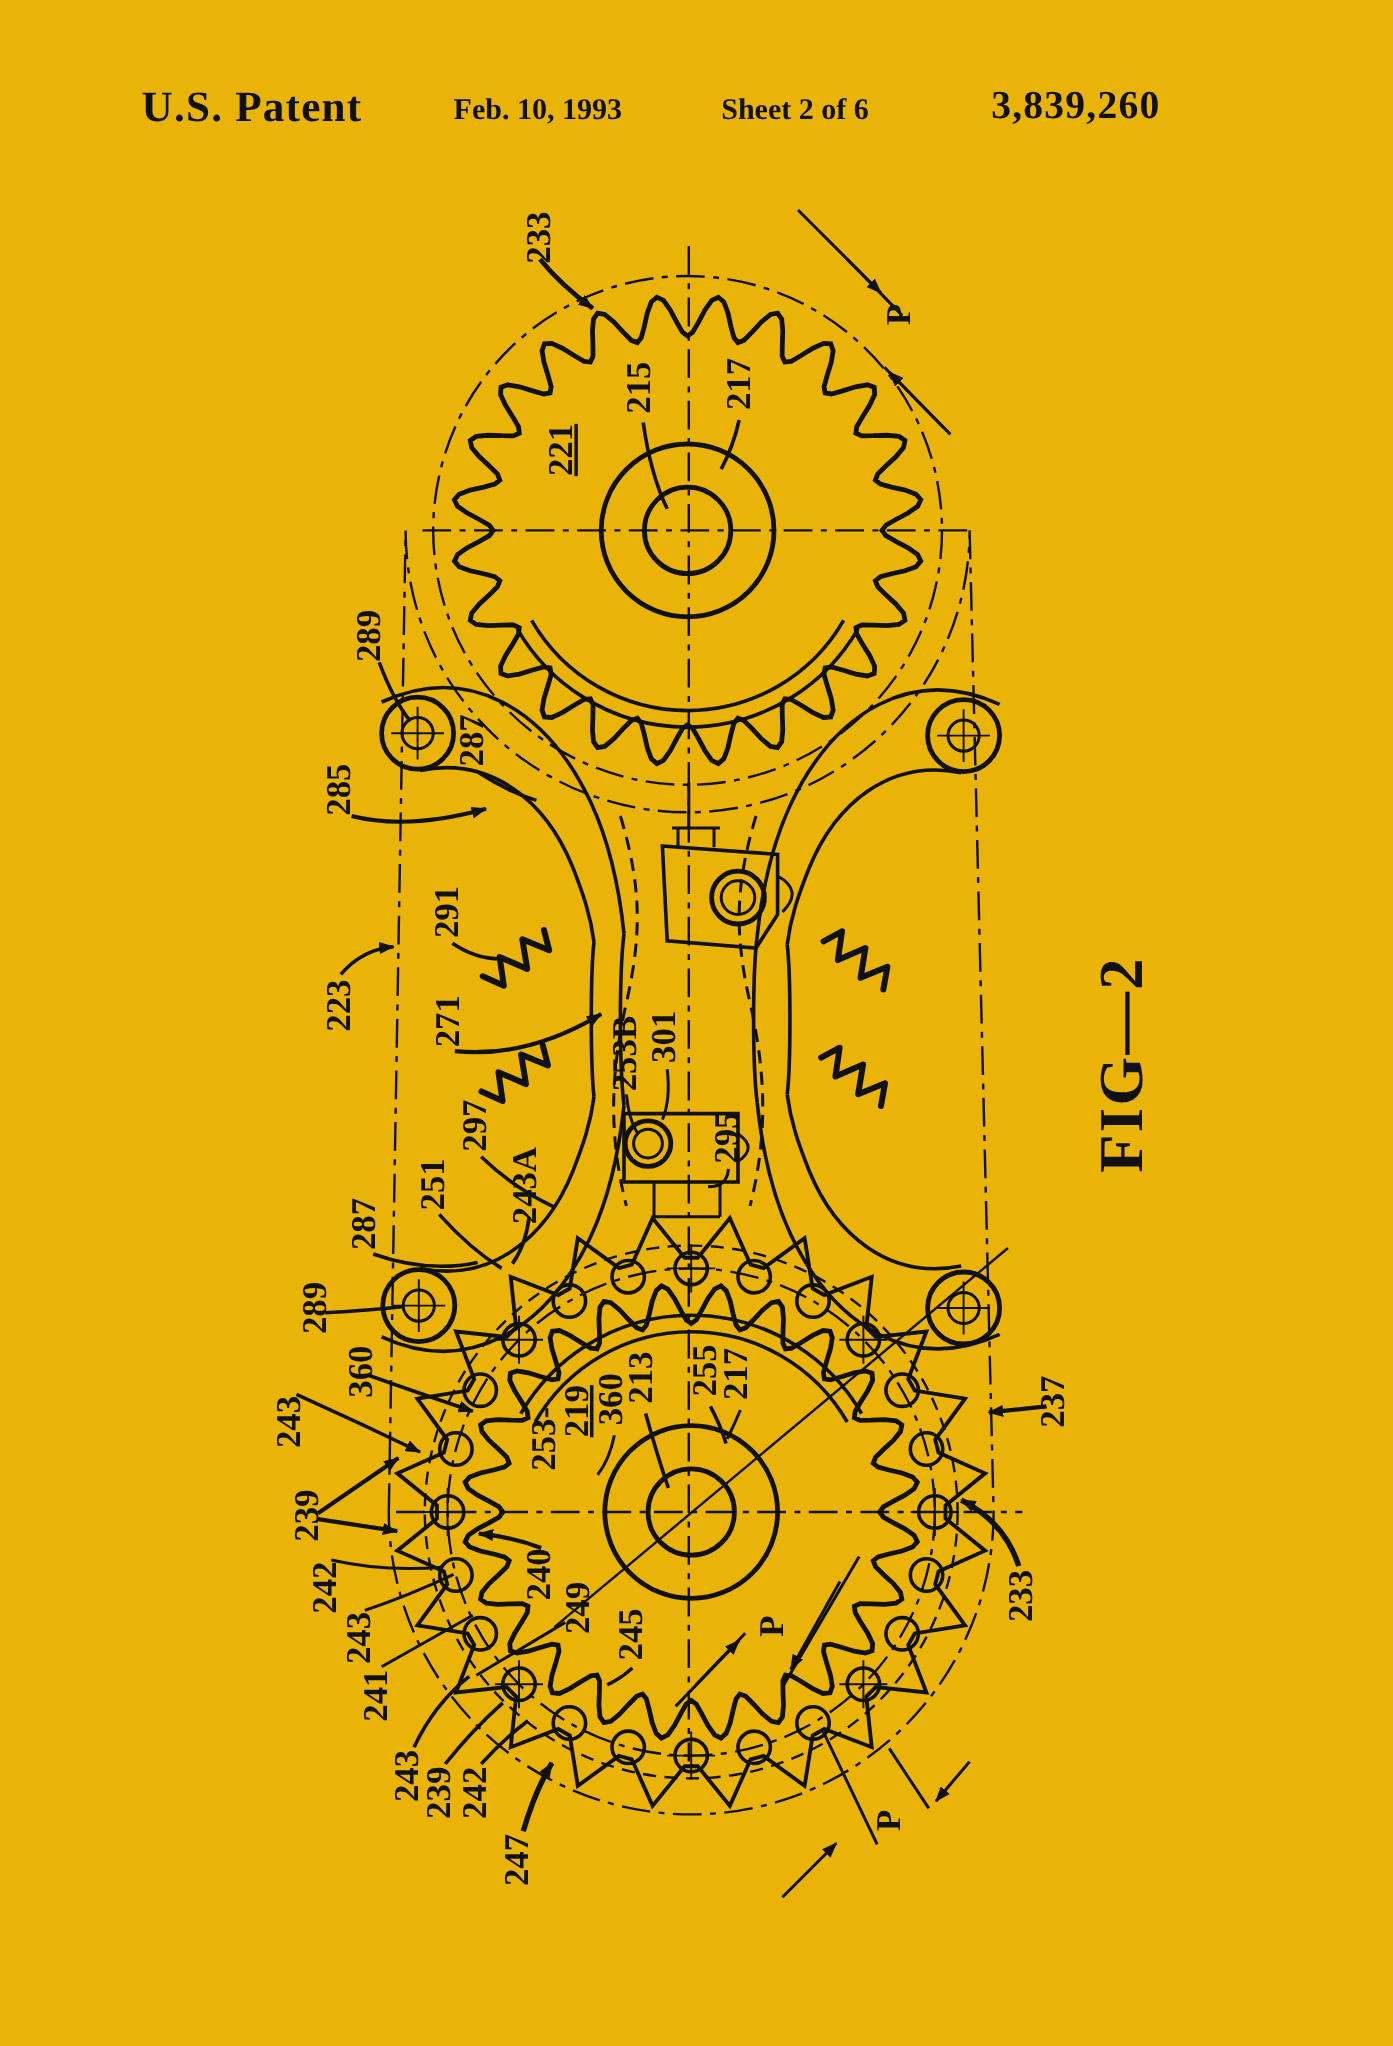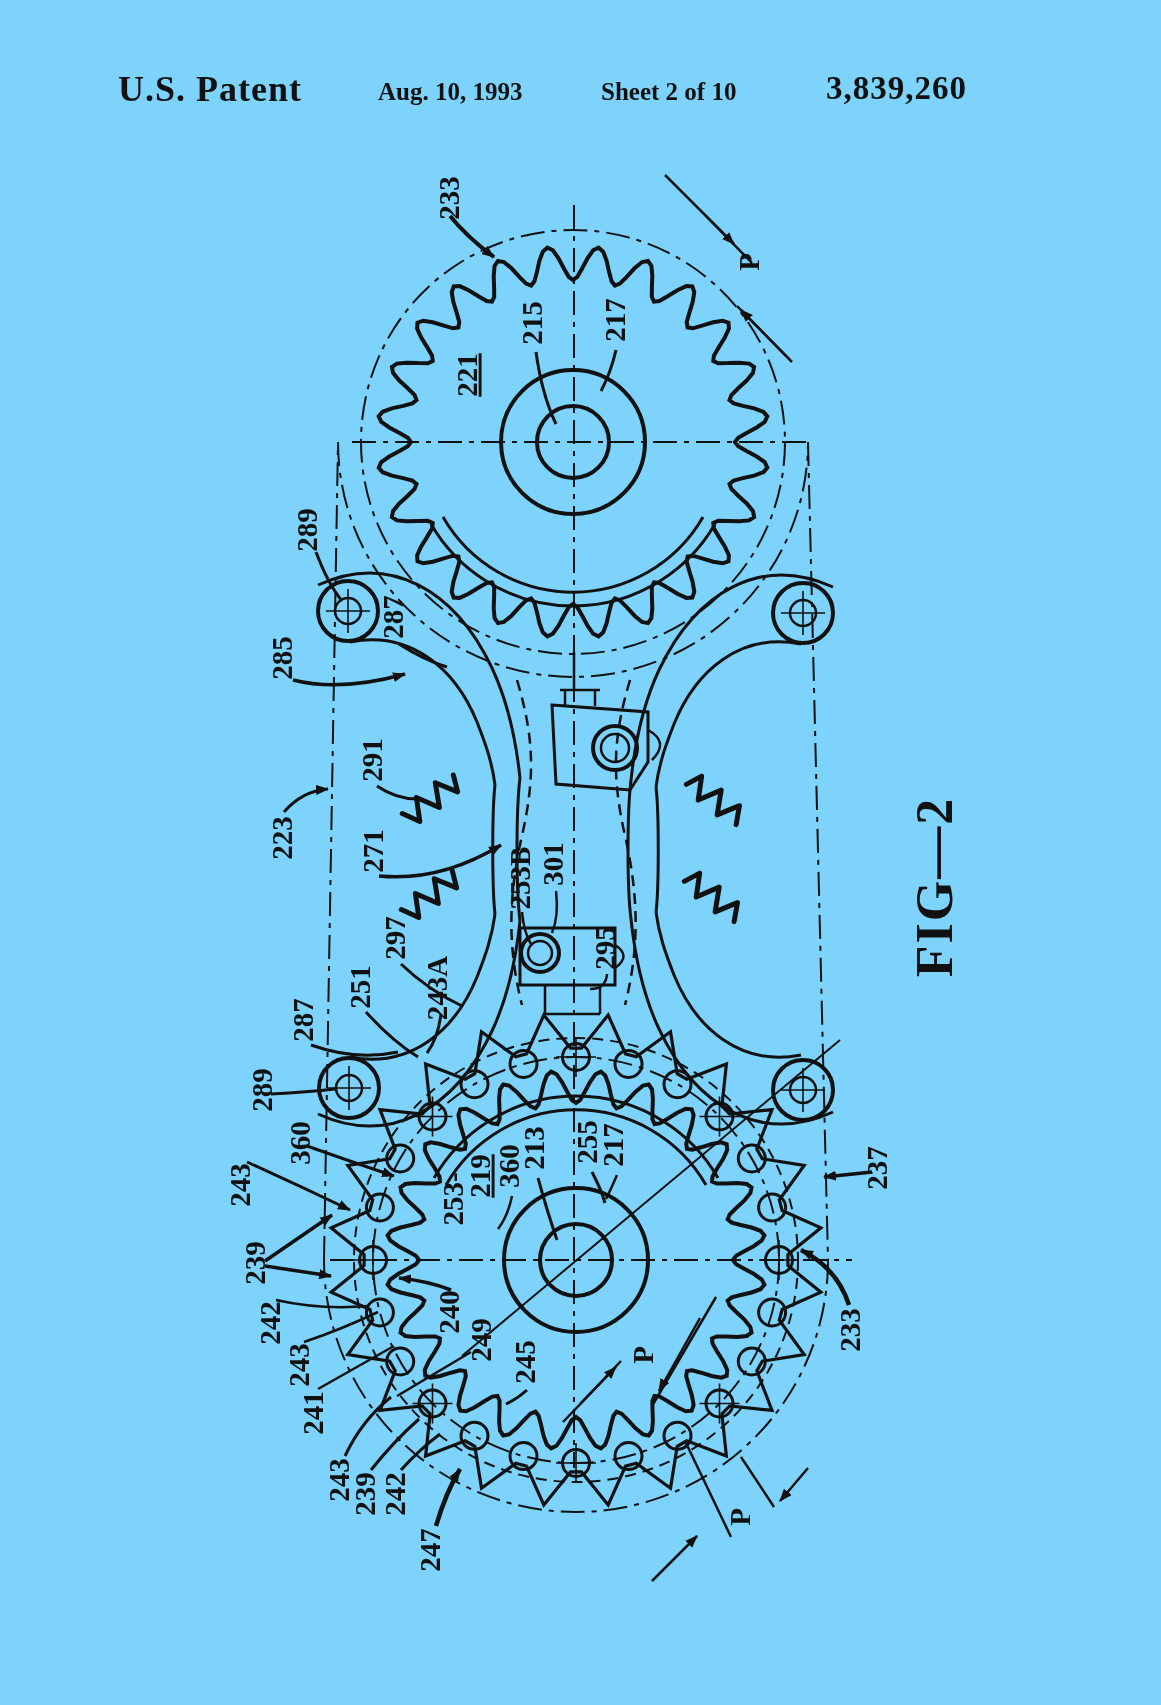--- a/index.html
+++ b/index.html
@@ -1,16 +1,16 @@
 <!DOCTYPE html>
 <html><head>
 <meta charset="utf-8">
 <style>
   html,body{margin:0;padding:0;background:#e8e8e8;}
-  #page{position:relative;width:1161px;height:1705px;background:#7dd3fc;margin:0 auto;
+  #page{position:relative;width:1161px;height:1705px;background:#eab308;margin:0 auto;
         font-family:"Liberation Serif", serif;color:#111;overflow:hidden;}
   .hdr{position:absolute;white-space:nowrap;font-weight:bold;}
   #h-title{left:118px;top:68px;font-size:36px;letter-spacing:1px;}
   #h-date{left:378px;top:78px;font-size:25px;}
   #h-sheet{left:601px;top:78px;font-size:25px;}
   #h-num{left:826px;top:70px;font-size:33px;letter-spacing:1px;}
   svg{position:absolute;left:0;top:0;}
   .ink{stroke:#111;fill:none;}
   .w2{stroke-width:2}.w25{stroke-width:2.5}.w3{stroke-width:3}.w35{stroke-width:3.5}
   .w4{stroke-width:4}.w45{stroke-width:4.5}
@@ -19,22 +19,22 @@
   .callout{font-family:"Liberation Serif",serif;font-weight:bold;font-size:29px;
            fill:#111;text-anchor:middle;dominant-baseline:middle;}
   .callout.u{text-decoration:underline;}
   .callout.fig{font-size:52px;letter-spacing:2px;}
 </style>
 </head>
 <body>
 
 <div id="page">
   <div class="hdr" id="h-title">U.S. Patent</div>
-  <div class="hdr" id="h-date">Aug. 10, 1993</div>
-  <div class="hdr" id="h-sheet">Sheet 2 of 10</div>
+  <div class="hdr" id="h-date">Feb. 10, 1993</div>
+  <div class="hdr" id="h-sheet">Sheet 2 of 6</div>
   <div class="hdr" id="h-num">3,839,260</div>
 
   <svg id="drw" width="1161" height="1705" viewBox="0 0 1161 1705">
     <defs>
       <marker id="arr" markerWidth="14" markerHeight="10" refX="12" refY="5" orient="auto" markerUnits="userSpaceOnUse">
         <path d="M0,0 L13,5 L0,10 Z" fill="#111"></path>
       </marker>
     </defs>
 
     <g>

